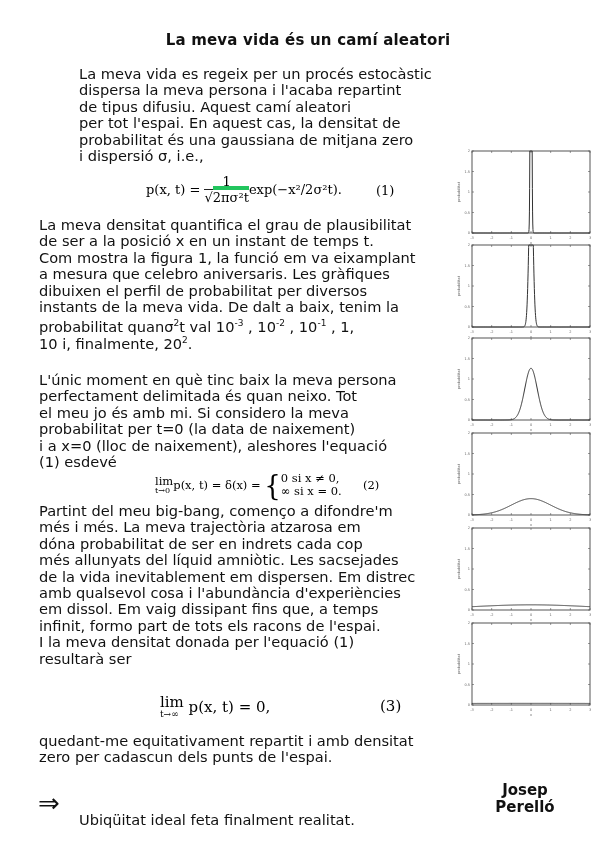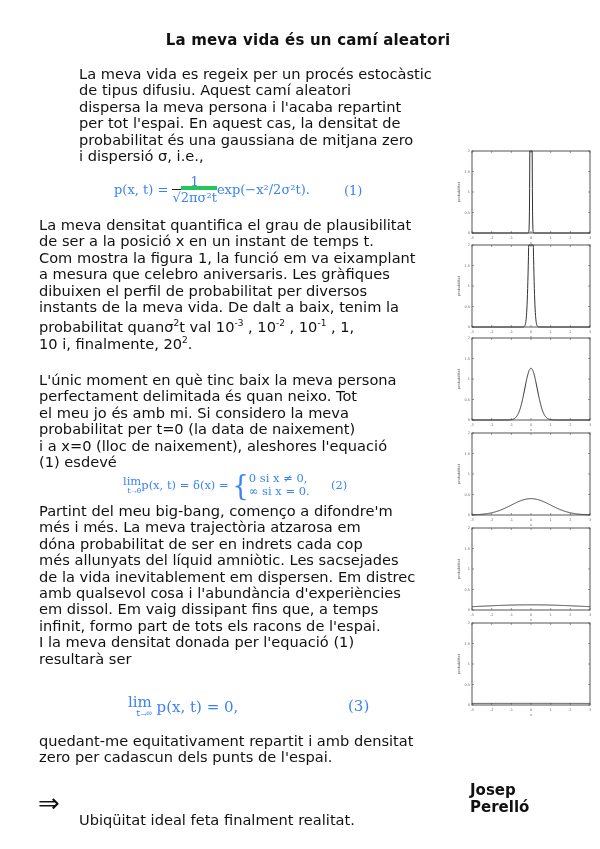--- a/index.html
+++ b/index.html
@@ -1,43 +1,43 @@
 <!DOCTYPE html>
 <html><head>
 <meta charset="utf-8">
 <style>
   html, body { margin:0; padding:0; background:#ffffff; }
   body { width:600px; height:849px; position:relative; overflow:hidden;
          font-family:"DejaVu Sans", sans-serif; color:#111; }
   .title { position:absolute; left:8px; width:600px; top:31px; text-align:center;
            font-weight:bold; font-size:15px; letter-spacing:0.2px; }
   .para { position:absolute; left:39px; font-size:14.6px; line-height:16.4px; white-space:pre; }
-  .eq { position:absolute; font-family:"DejaVu Serif", serif; color:#3b82f6; white-space:nowrap; }
+  .eq { position:absolute; font-family:"DejaVu Serif", serif; color:#000000; white-space:nowrap;margin-left:32px; }
   .eq .num { position:absolute; }
   .frac { display:inline-block; vertical-align:middle; text-align:center; }
   .frac .top { display:block; border-bottom:1px solid #222; padding:0 2px; line-height:14px; }
   .frac .bot { display:block; line-height:16px; }
   .sqrt { border-top:4px solid #22c55e; }
-  .lim { display:inline-block; text-align:right; vertical-align:middle; line-height:12px; }
-  .lim .sub { display:block; font-size:8px; line-height:8px;font-family:Liberation Mono, monospace; }
+  .lim { display:inline-block; text-align:left; vertical-align:middle; line-height:12px; }
+  .lim .sub { display:block; font-size:8px; line-height:8px; }
   .brace { font-size:26px; vertical-align:middle; display:inline-block; transform:scaleY(1.1); }
   .cases { display:inline-block; vertical-align:middle; font-size:11.5px; line-height:13px; }
-  .author { position:absolute; left:470px; width:110px; text-align:left; top:782px;
+  .author { position:absolute; left:470px; width:110px; text-align:center; top:782px;
             font-weight:bold; font-size:15px; line-height:17px; }
   .arrow { position:absolute; left:38px; top:793px; font-size:26px; line-height:20px; }
   .final { position:absolute; left:39px; font-size:14.6px; line-height:16.4px; white-space:pre; }
   #fig { position:absolute; left:455px; top:140px; }
   sup { font-size:9px; }
 </style>
 </head>
 <body>
 
 <div class="title">La meva vida és un camí aleatori</div>
 
-<div class="para" id="p1" style="top:66px;margin-left:40px;"><div>La meva vida es regeix per un procés estocàstic</div><div>de tipus difusiu. Aquest camí aleatori</div><div>dispersa la meva persona i l'acaba repartint</div><div>per tot l'espai. En aquest cas, la densitat de</div><div>probabilitat és una gaussiana de mitjana zero</div><div>i dispersió σ, i.e.,</div></div>
+<div class="para" id="p1" style="top:66px;margin-left:40px;"><div>La meva vida es regeix per un procés estocàstic</div><div>dispersa la meva persona i l'acaba repartint</div><div>de tipus difusiu. Aquest camí aleatori</div><div>per tot l'espai. En aquest cas, la densitat de</div><div>probabilitat és una gaussiana de mitjana zero</div><div>i dispersió σ, i.e.,</div></div>
 
 <div class="eq" style="left:114px; top:175px; font-size:13px;">
   <span>p(x, t) = </span><span class="frac"><span class="top">1</span><span class="bot"><span>√</span><span class="sqrt">2πσ²t</span></span></span><span>exp(−x²/2σ²t).</span>
   <span class="num" style="left:230px; top:8px;">(1)</span>
 </div>
 
 <div class="para" id="p2" style="top:217px;"><div>La meva densitat quantifica el grau de plausibilitat</div><div>de ser a la posició x en un instant de temps t.</div><div>Com mostra la figura 1, la funció em va eixamplant</div><div>a mesura que celebro aniversaris. Les gràfiques</div><div>dibuixen el perfil de probabilitat per diversos</div><div>instants de la meva vida. De dalt a baix, tenim la</div></div>
 <div class="para" style="top:315px;"><span>probabilitat quan</span><span>σ</span><sup>2</sup><span>t val 10</span><sup>-3</sup><span> , 10</span><sup>-2</sup><span> , 10</span><sup>-1</sup><span> , 1,</span></div>
 <div class="para" style="top:332px;"><span>10 i, finalmente, 20</span><sup>2</sup><span>.</span></div>
 

